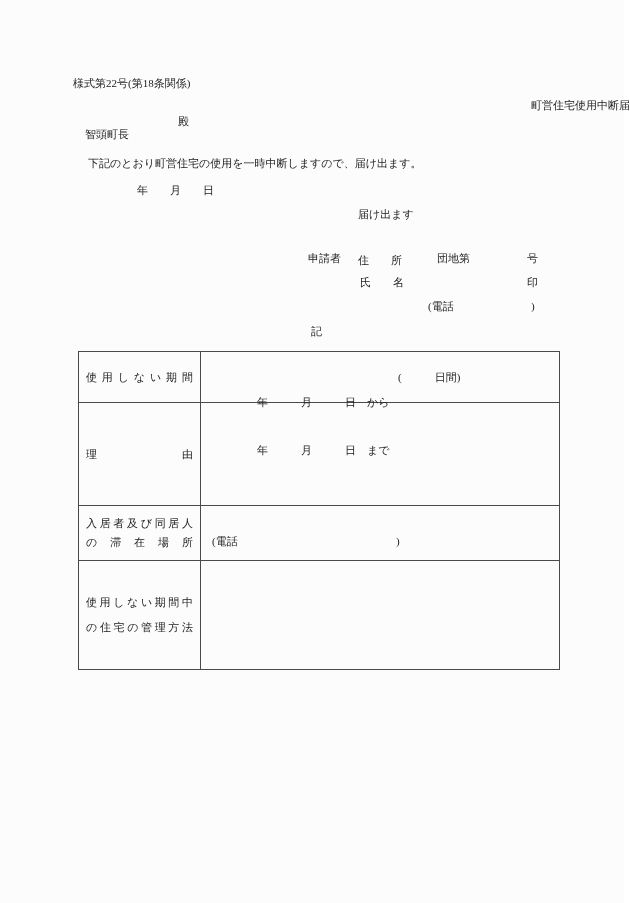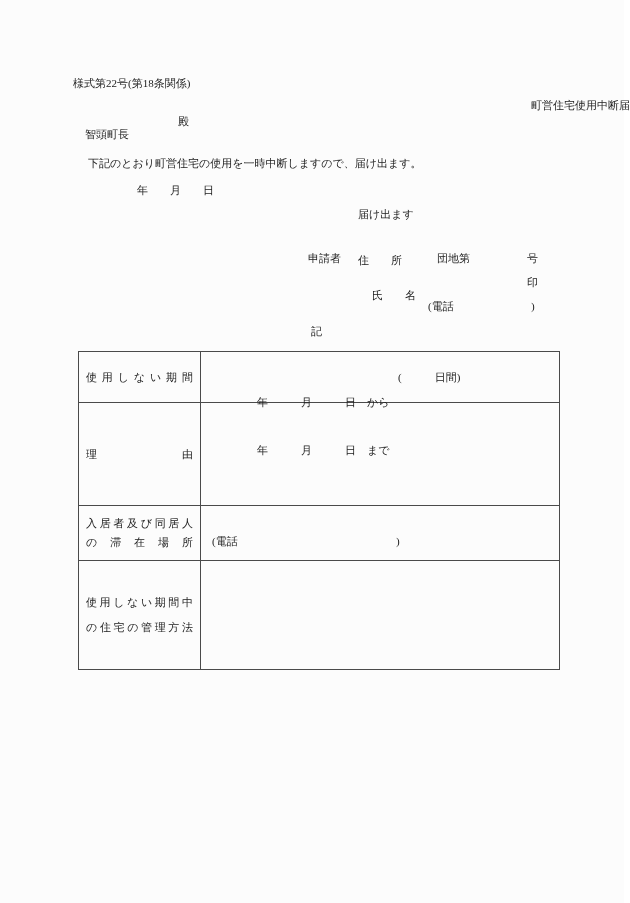--- a/index.html
+++ b/index.html
@@ -62,21 +62,21 @@
   <div class="abs" style="left:137px;top:183px;">年　　月　　日</div>
 
   <div class="abs" style="left:358px;top:207px;">届け出ます</div>
 
   <div class="abs" style="left:358px;top:229px;margin-top:24px;">住　　所</div>
 
   <div class="abs" style="left:308px;top:251px;">申請者</div>
   <div class="abs" style="left:437px;top:251px;">団地第</div>
   <div class="abs" style="left:527px;top:251px;">号</div>
 
-  <div class="abs" style="left:372px;top:275px;margin-top:13px;">氏　　名</div>
+  <div class="abs" style="left:360px;top:275px;">氏　　名</div>
   <div class="abs" style="left:527px;top:275px;">印</div>
 
   <div class="abs" style="left:428px;top:299px;">(電話</div>
   <div class="abs" style="left:531px;top:299px;">)</div>
 
   <div class="abs" style="left:311px;top:324px;">記</div>
 
   <div class="form-table">
 
     <div class="cell lbl rb">

